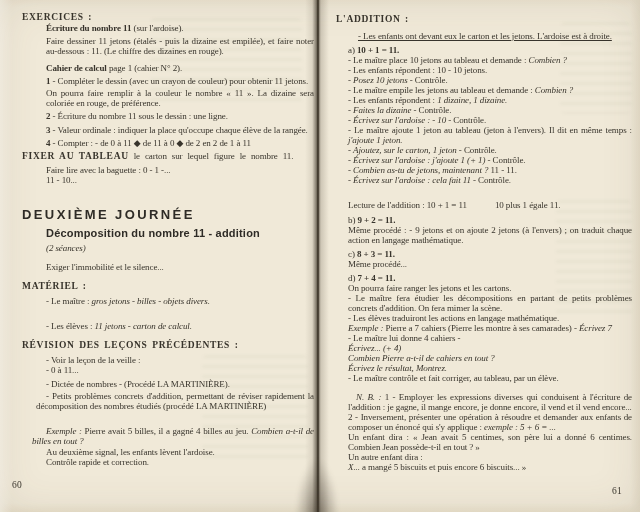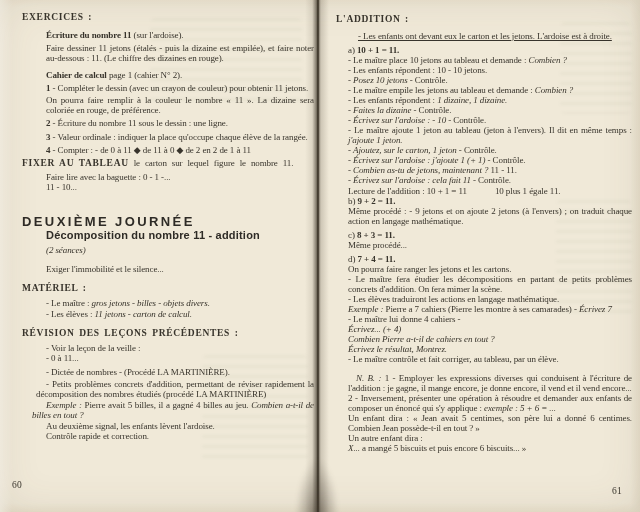--- a/index.html
+++ b/index.html
@@ -27,22 +27,22 @@
   .i { font-style:italic; }
   .hserif { margin:0; font-size:9.5px; font-weight:bold; letter-spacing:0.7px; word-spacing:1.5px; line-height:11px; }
   .sans-title { margin:0; font-family:"Liberation Sans",sans-serif; font-weight:bold; font-size:13px; letter-spacing:2.4px; color:#2e2b26; line-height:15px; }
   .sans-sub   { margin:0; font-family:"Liberation Sans",sans-serif; font-weight:bold; font-size:11px; letter-spacing:0.2px; color:#2e2b26; line-height:13px; }
   .ind  { margin-left:24px; }
   .rind { margin-left:12px; }
   .ws { word-spacing:2.8px; }
   .ti10 { text-indent:10px;text-decoration:underline; }
   .ti8  { text-indent:8px; }
   .gap28 { margin-left:28px; }
-  .mt1{margin-top:1px}.mt2{margin-top:2px}.mt3{margin-top:3px}.mt4{margin-top:4px}
-  .mt5{}.mt6{margin-top:6px}.mt7{margin-top:7px}.mt8{margin-top:8px}
+  .mt1{margin-top:15px}.mt2{margin-top:2px}.mt3{margin-top:3px}.mt4{margin-top:4px}
+  .mt5{margin-top:5px}.mt6{margin-top:6px}.mt7{}.mt8{margin-top:8px}
   .mt9{margin-top:9px}.mt11{margin-top:3px}.mt22{margin-top:22px}
   .pagenum { position:absolute; font-size:9.5px; letter-spacing:0.3px; }
   .pagenum-left  { left:12px;  top:480px; }
   .pagenum-right { left:612px; top:486px;text-align:center; }
   .gutter {
     position:absolute; left:305px; top:0; width:24px; height:512px;
     background: linear-gradient(90deg,
       rgba(104,94,78,0) 0%, rgba(104,94,78,0.15) 30%,
       rgba(74,66,53,0.65) 47%, rgba(58,51,40,0.9) 52%,
       rgba(104,94,78,0.25) 66%, rgba(104,94,78,0) 100%);

